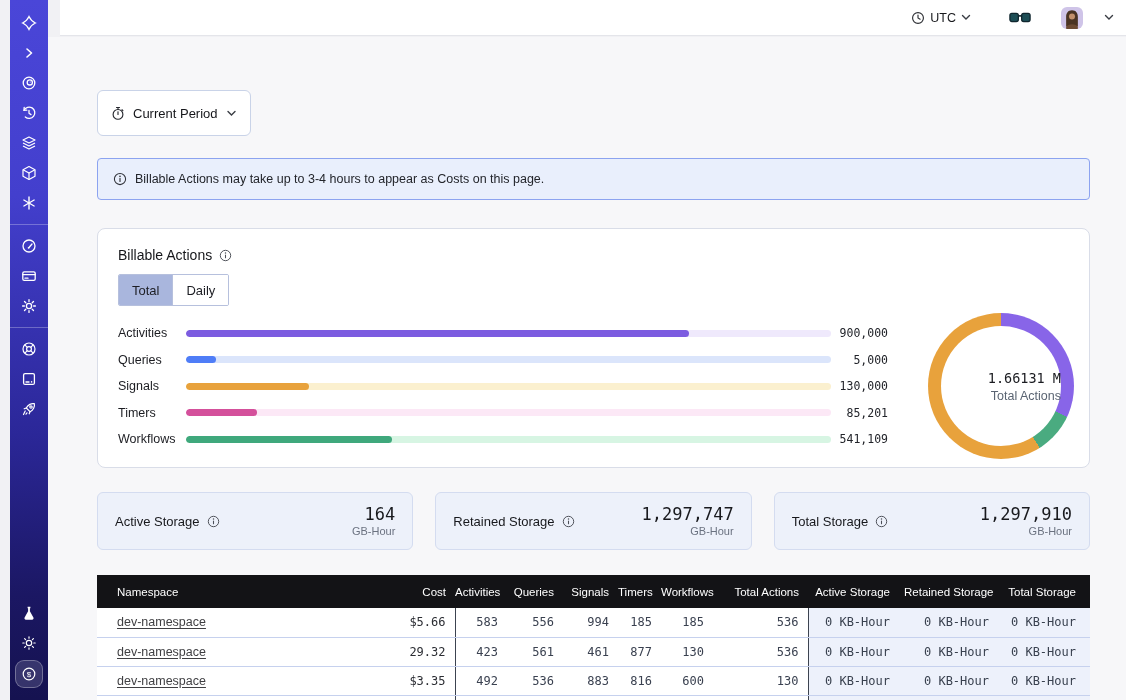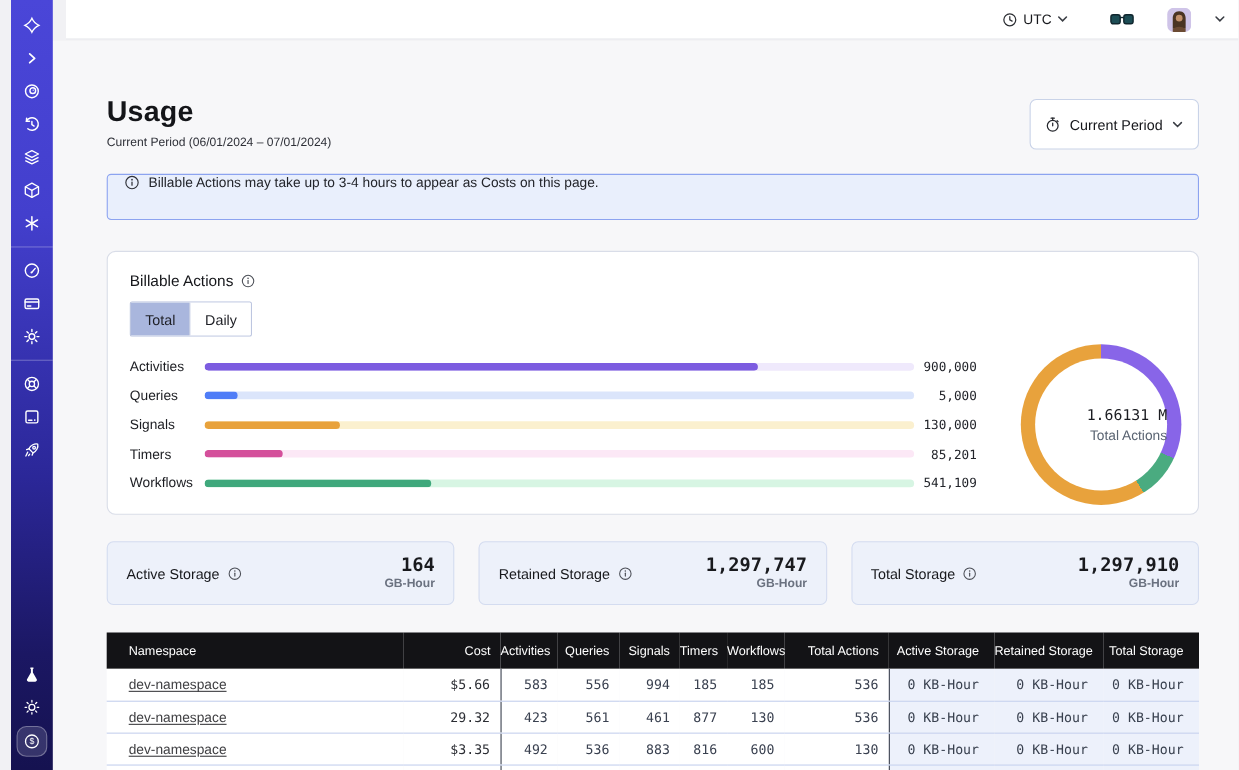--- a/index.html
+++ b/index.html
@@ -47,21 +47,21 @@
   .page-title { font-size:26px; font-weight:600; letter-spacing:.2px; color:#141519; }
   .page-subtitle { margin-top:7px; font-size:11px; color:#2e3038; }
   .period-btn {
     margin-top:4px; height:46px; background:#fff; border:1px solid #c9d3e8; border-radius:6px;
     display:flex; align-items:center; gap:8px; padding:0 13px; cursor:pointer;
     font-size:13px; color:#15161a; font-family:inherit;
   }
 
   .banner {
     margin-top:22px; height:42px; background:#e9effc; border:1px solid #8ca3f0; border-radius:4px;
-    display:flex; align-items:flex-start; gap:8px; padding:0 15px; font-size:12.5px; color:#23252b;
+    display:flex; align-items:center; gap:8px; padding:0 15px; font-size:12.5px; color:#23252b;
   }
 
   .card {
     margin-top:28px; position:relative; height:240px; background:#fff;
     border:1px solid #d9dde8; border-radius:8px; padding:18px 20px;
   }
   .card-title { display:flex; align-items:center; gap:7px; font-size:14px; font-weight:500; color:#15161a; }
   .tabs { margin-top:11px; display:inline-flex; border:1px solid #b6c0dd; border-radius:2px; overflow:hidden; background:#fff; }
   .tab { height:30px; padding:0 13px; display:flex; align-items:center; font-size:13px; color:#1d1e24; cursor:pointer; background:#fff; }
   .tab + .tab { border-left:1px solid #b6c0dd; }
@@ -79,21 +79,21 @@
     display:flex; flex-direction:column; align-items:flex-end; justify-content:center; gap:3px; }
   .donut-value { font-size:13.5px; color:#1b1c21; }
   .donut-label { font-size:12.5px; color:#5a6472; }
 
   .storage-row { margin-top:24px; display:flex; gap:22px; }
   .storage-card {
     flex:1; height:58px; background:#edf1fa; border:1px solid #d4dcf0; border-radius:6px;
     display:flex; align-items:center; justify-content:space-between; padding:0 17px;
   }
   .storage-label { display:flex; align-items:center; gap:7px; font-size:13px; color:#17181c; }
-  .storage-right { text-align:right;font-weight:bold; }
+  .storage-right { text-align:right; }
   .storage-value { font-size:17px; color:#191a1e; line-height:19px; }
   .storage-unit { font-size:11px; color:#6b7280; margin-top:1px; }
 
   
   table.usage { margin-top:25px; width:993px; border-collapse:collapse; table-layout:fixed; }
   table.usage th {
     background:#131316; color:#fff; font-size:11.5px; font-weight:400;
     height:33px; white-space:nowrap; text-align:right; padding:0 9px 0 0;
   }
   table.usage th.c-namespace { text-align:left; padding-left:20px; }
@@ -261,24 +261,20 @@
   <span class="iconbtn">
     <svg width="10" height="7" viewBox="0 0 10 7" fill="none" stroke="#3a3d44" stroke-width="1.4" stroke-linecap="round">
         <path d="M1.5 1.5 L5 5 L8.5 1.5"></path>
       </svg>
   </span>
 </header>
 
 <main class="content">
 
   <div class="page-head">
-    <div>
-      <h1 class="page-title">Usage</h1>
-      <div class="page-subtitle">Current Period (06/01/2024 – 07/01/2024)</div>
-    </div>
     <button class="period-btn">
       <span>
         <svg width="14" height="15" viewBox="0 0 16 17" fill="none" stroke="#26282e" stroke-width="1.3" stroke-linecap="round">
             <circle cx="8" cy="9.5" r="5.6"></circle>
             <path d="M8 6.6 V9.5"></path>
             <path d="M6.3 1.6 H9.7"></path>
             <path d="M8 1.6 V3.5"></path>
             <path d="M12.6 4.2 L13.6 5.2"></path>
           </svg>
       </span>

